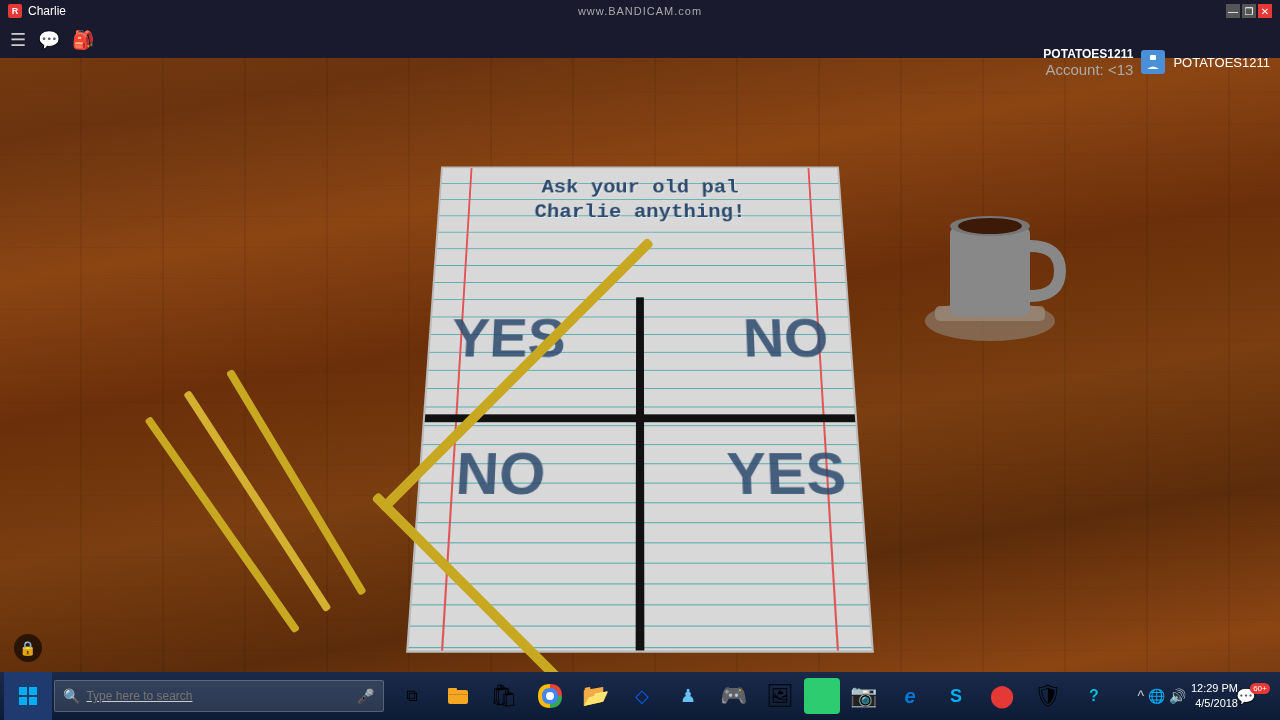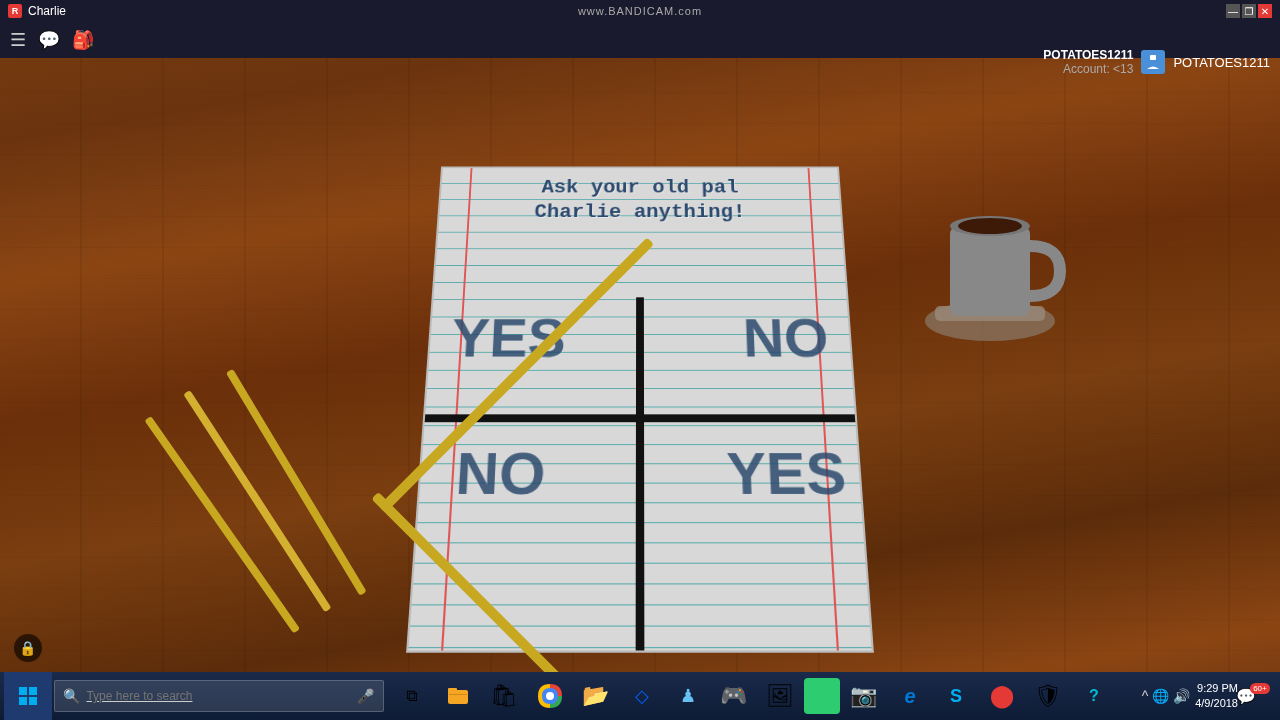--- a/index.html
+++ b/index.html
@@ -138,21 +138,21 @@
     }
     .username-block {
       text-align: right;
     }
     .username {
       font-size: 12px;
       font-weight: bold;
       color: white;
     }
     .account-info {
-      font-size: 12px;
+      font-size: 15px;
       color: #aaa;
     }
     .avatar-icon {
       width: 24px;
       height: 24px;
       background: #4a90d9;
       border-radius: 3px;
       display: flex;
       align-items: center;
       justify-content: center;
@@ -556,20 +556,20 @@
     <div class="taskbar-app" style="color:#e53935;">⬤</div>
     <div class="taskbar-app">🛡</div>
     <div class="taskbar-app" style="color:#00bcd4;font-size:16px;font-weight:bold;">?</div>
   </div>
 
   <div class="taskbar-right">
     <span class="sys-icon">^</span>
     <span class="sys-icon">🌐</span>
     <span class="sys-icon">🔊</span>
     <div class="clock">
-      <div>9:29 PM</div>
-      <div>4/9/2018</div>
+      <div>12:29 PM</div>
+      <div>4/5/2018</div>
     </div>
     <div class="taskbar-notification">
       💬<span style="font-size:8px;background:#e53935;color:white;border-radius:6px;padding:1px 3px;position:relative;top:-8px;left:-6px;">60+</span>
     </div>
   </div>
 </div>
 
 </body></html>

